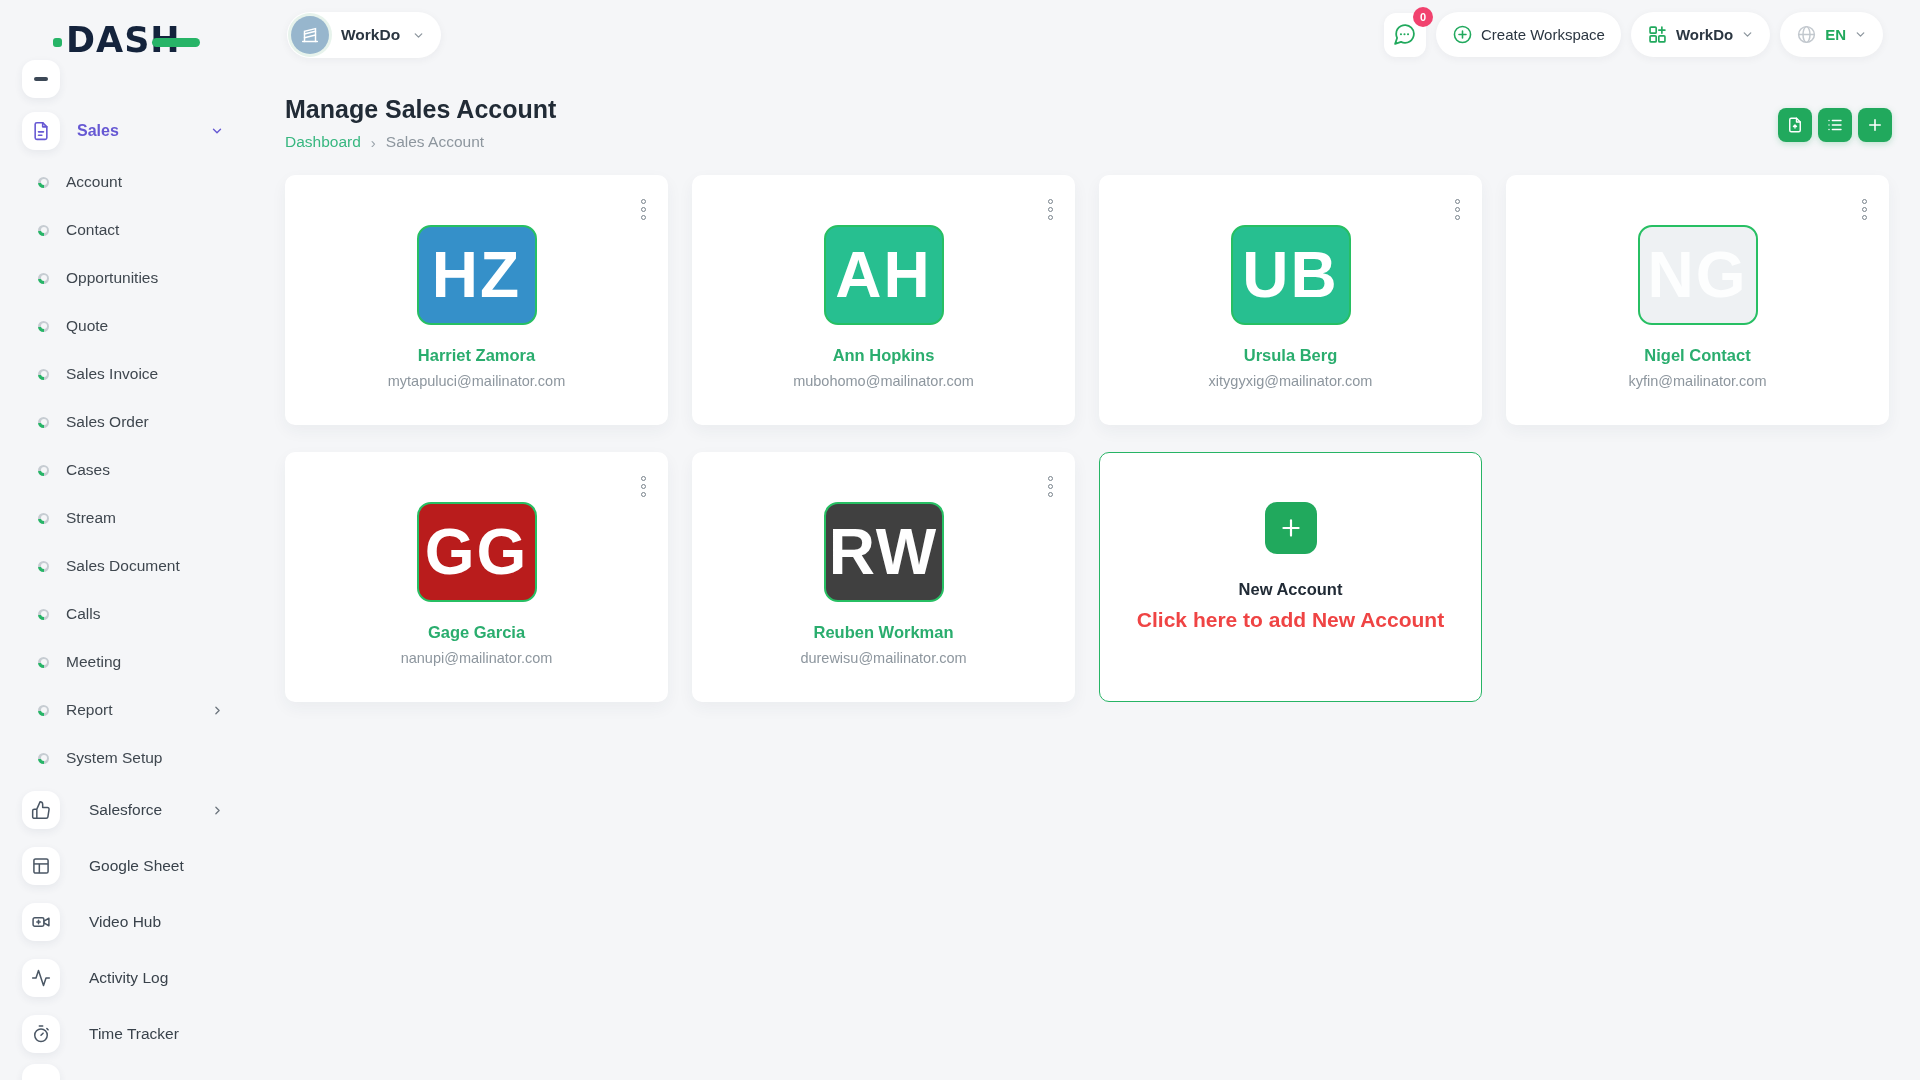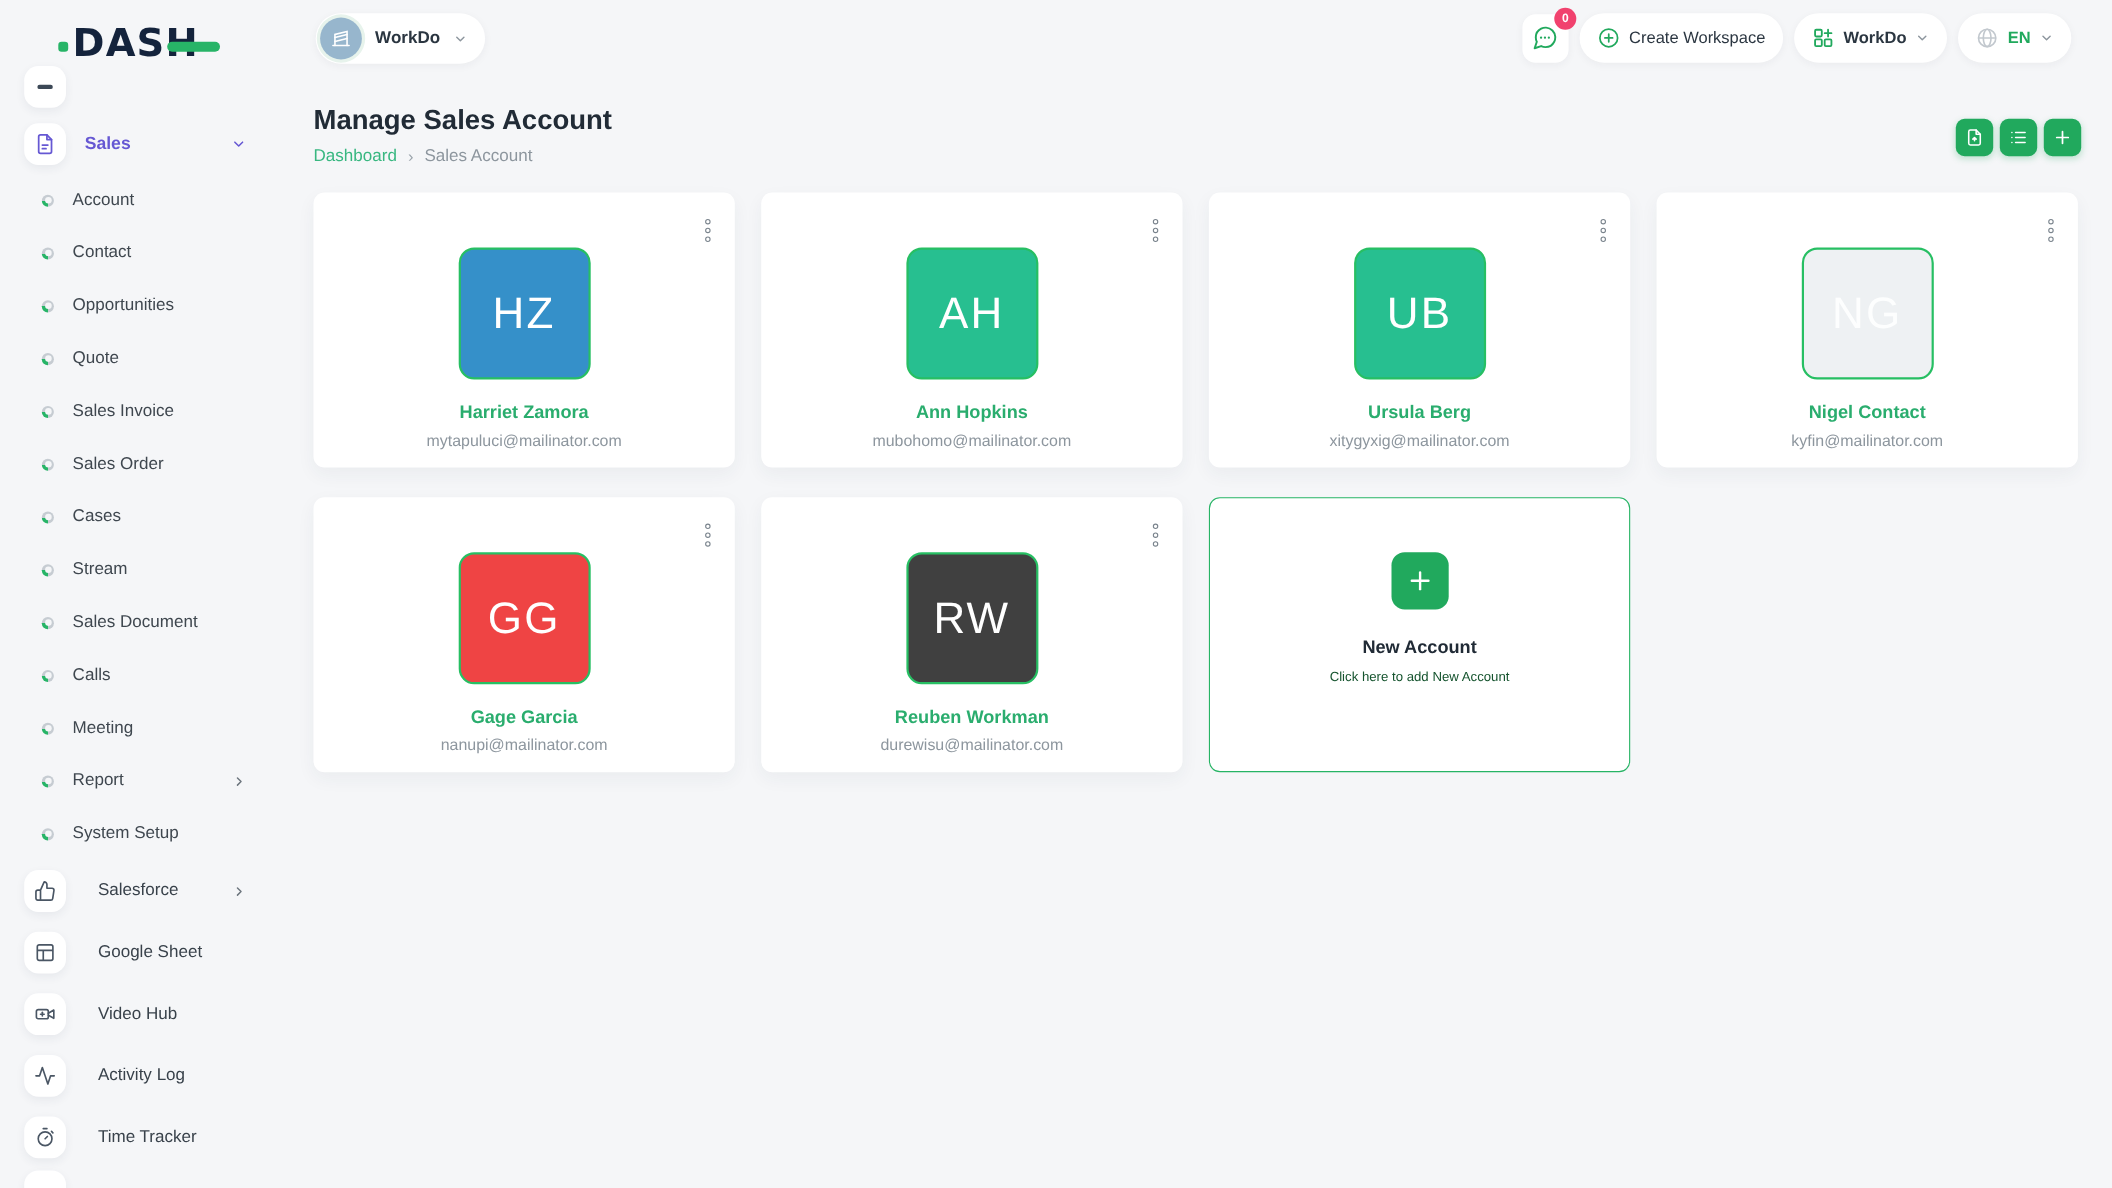--- a/index.html
+++ b/index.html
@@ -60,30 +60,30 @@
   .page-actions { position:absolute; left:1778px; top:108px; display:flex; gap:6px; }
   .act-btn { width:34px; height:34px; border-radius:8px; background:#21a95d; border:none; display:flex; align-items:center; justify-content:center; cursor:pointer; box-shadow:0 2px 6px rgba(33,169,93,.25); }
 
   
   .grid { position:absolute; left:285px; top:175px; width:1604px;
           display:grid; grid-template-columns:repeat(4,383px); grid-auto-rows:250px; column-gap:24px; row-gap:27px; }
   .card { position:relative; background:#fff; border-radius:10px; box-shadow:0 6px 16px rgba(40,50,70,.05);
           display:flex; flex-direction:column; align-items:center; padding-top:50px; cursor:pointer; }
   .kebab { position:absolute; top:20px; right:18px; background:none; border:none; display:flex; flex-direction:column; gap:3px; padding:4px; cursor:pointer; }
   .kdot { width:5px; height:5px; border-radius:50%; border:1.5px solid #79838c; background:#fff; }
-  .avatar { width:120px; height:120px; border-radius:14px; border:2px solid #27bf63;
+  .avatar { width:120px; height:100px; border-radius:14px; border:2px solid #27bf63;
             display:flex; align-items:center; justify-content:center;
-            font-size:40px; font-weight:400; letter-spacing:2px; color:#fff; }
+            font-size:64px; font-weight:700; letter-spacing:2px; color:#fff; }
   .acc-name { margin-top:21px; font-size:16.5px; font-weight:700; color:#2aad6e; }
   .acc-email { margin-top:8px; font-size:14.5px; color:#8d969e; }
 
   .new-card { border:1.5px solid #27b465; box-shadow:none; padding-top:49px; }
   .plus-btn { width:52px; height:52px; border-radius:12px; background:#21a95d; border:none; display:flex; align-items:center; justify-content:center; cursor:pointer; }
   .new-title { margin-top:26px; font-size:16.5px; font-weight:700; color:#212b36; }
-  .new-sub { margin-top:9px; font-size:12px; color:#14532d; }
+  .new-sub { margin-top:9px; font-size:21px; color:#ef4444;font-weight:bold; }
 </style>
 </head>
 <body>
 
 <div class="stage">
 
   <div class="logo">
     <div class="logo-text">DASH</div>
     <div class="logo-bar"></div>
     <div class="logo-dot"></div>
@@ -387,21 +387,21 @@
       <div class="acc-name">Nigel Contact</div>
       <div class="acc-email">kyfin@mailinator.com</div>
     </div>
 
     <div class="card">
       <button class="kebab">
         <span class="kdot"></span>
           <span class="kdot"></span>
           <span class="kdot"></span>
       </button>
-      <div class="avatar" style="background: #ef4444; color: rgb(255, 255, 255);">GG</div>
+      <div class="avatar" style="background: #b91c1c; color: rgb(255, 255, 255);">GG</div>
       <div class="acc-name">Gage Garcia</div>
       <div class="acc-email">nanupi@mailinator.com</div>
     </div>
 
     <div class="card">
       <button class="kebab">
         <span class="kdot"></span>
           <span class="kdot"></span>
           <span class="kdot"></span>
       </button>

